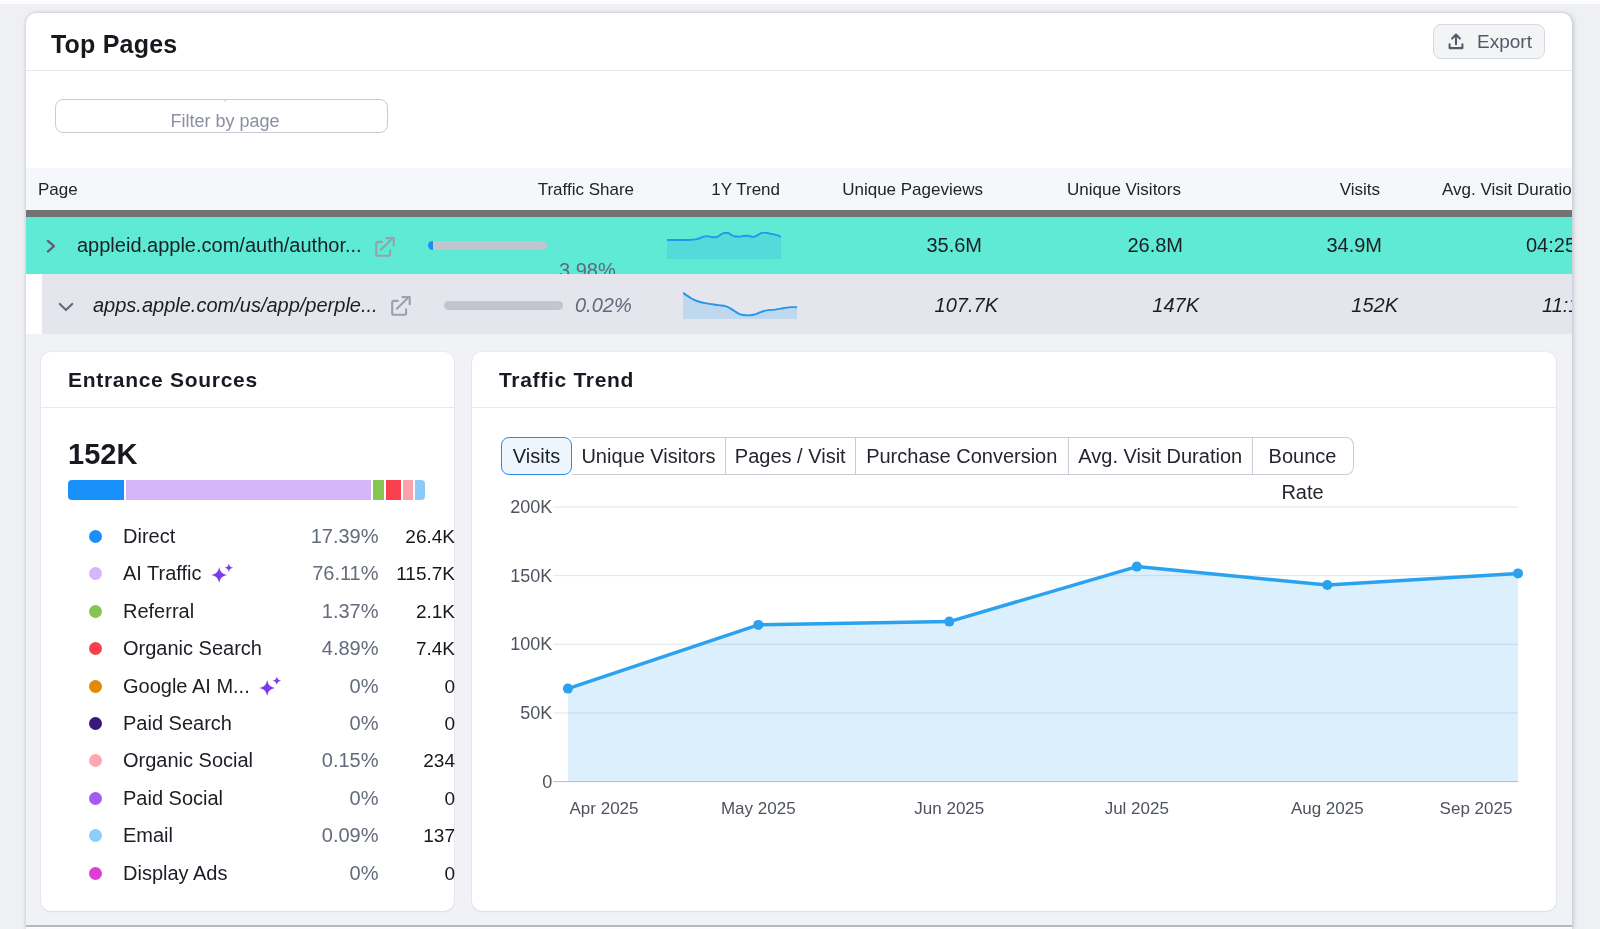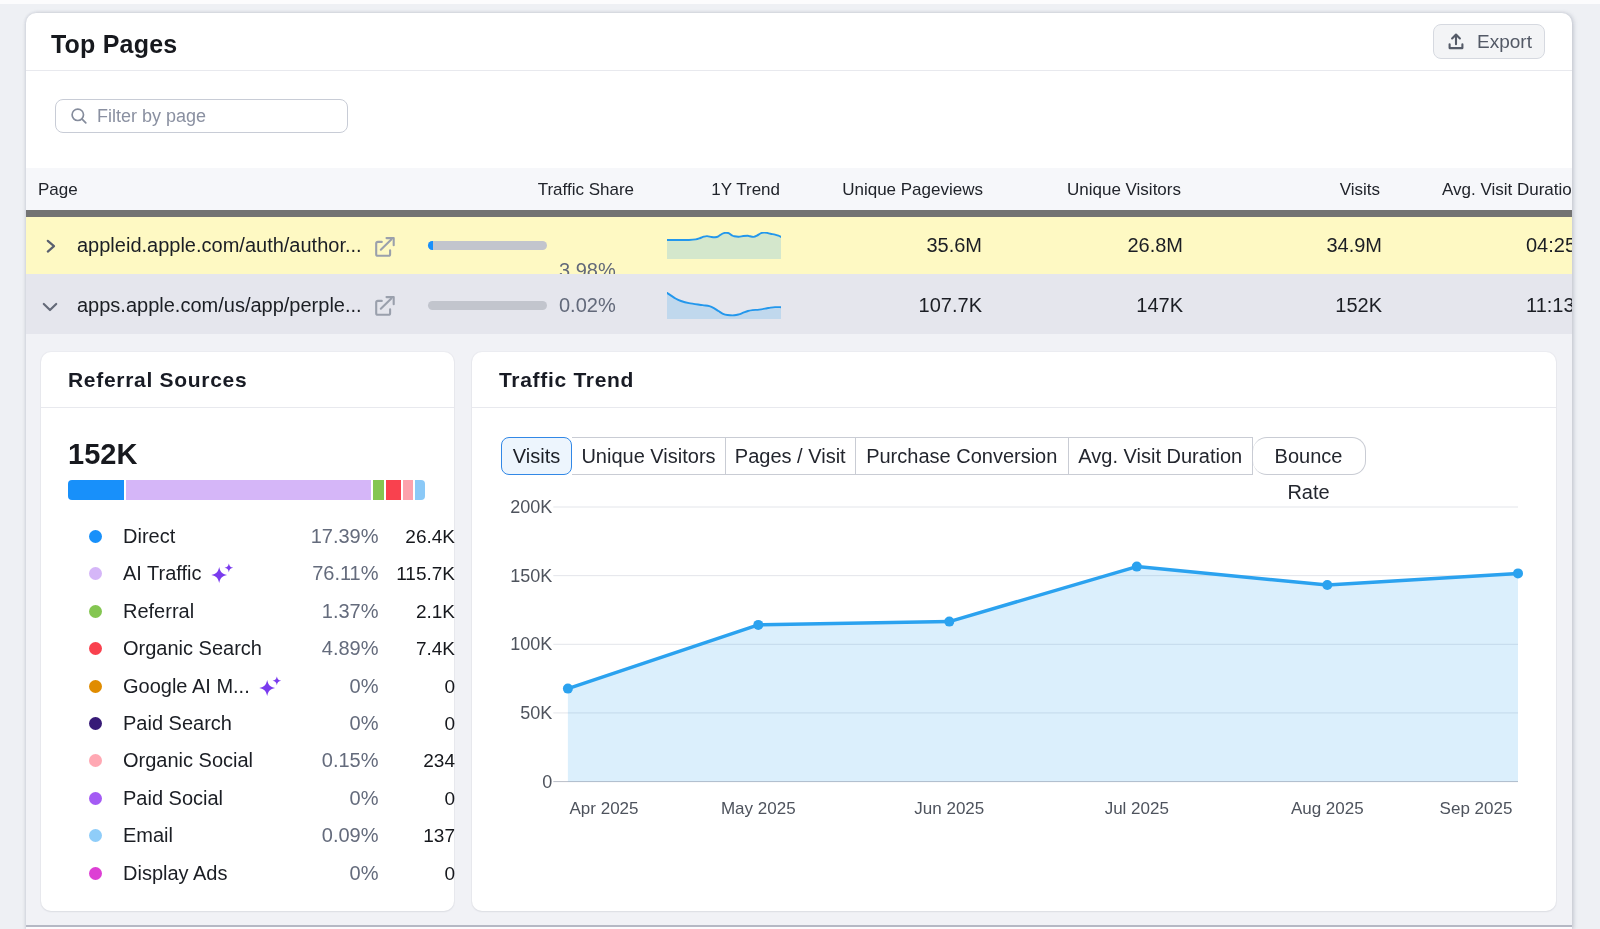--- a/index.html
+++ b/index.html
@@ -9,28 +9,28 @@
   #topstrip { left:0; top:0; width:1600px; height:4px; background:#fcfcfd; }
   #card { left:26px; top:13px; width:1546px; height:916px; background:#fff;
           border-radius:10px 10px 0 0; box-shadow:2px 0 4px rgba(90,98,125,0.20), -1px 0 3px rgba(90,98,125,0.10), 0 1px 4px rgba(45,50,70,0.10); overflow:hidden; }
   
   #title { left:25px; top:16.5px; font-size:25px; font-weight:700; color:#17191e; letter-spacing:0.2px; }
   #export { left:1407px; top:11px; width:112px; height:35px; background:#f3f4f6;
             border:1px solid #d6d9e0; border-radius:8px; display:flex; align-items:center;
             justify-content:center; gap:11px; color:#535966; font-size:19px; }
   #hr1 { left:0; top:57px; width:1546px; height:1px; background:#e8e9ee; }
   
-  #filter { left:29px; top:86px; width:293px; height:34px; border:1px solid #c8ccd6;
-            border-radius:8px; background:#fff; display:flex; align-items:center; padding-left:14px; gap:9px; }
+  #filter { left:29px; top:86px; width:333px; height:34px; border:1px solid #c8ccd6;
+            border-radius:8px; background:#fff; display:flex; align-items:center; padding-left:7px; gap:9px;flex-direction:column; }
   #filter span { color:#8a90a1; font-size:18px; }
   
   #thead { left:0; top:155px; width:1546px; height:49px; background:#f6f7fa; border-bottom:7px solid #737373; }
   .th { position:absolute; font-size:17px; color:#21242b; top:0; line-height:43px; white-space:nowrap; }
-  #row1 { left:0; top:204px; width:1546px; height:57px; background:#fef9c3; }
-  #row2 { left:0; top:261px; width:1546px; height:60px; background:#e5e6ed; }
+  #row1 { left:0; top:204px; width:1546px; height:57px; background:#5eead4; }
+  #row2 { left:16px; top:261px; width:1546px; height:60px; background:#e5e6ed;font-style:italic; }
   .url { position:absolute; left:51px; font-size:20px; color:#1b1e24; white-space:nowrap; }
   .num { position:absolute; font-size:20px; color:#1b1e24; white-space:nowrap; }
   .pct { position:absolute; left:533px; font-size:20px; color:#62697a; }
   .bar { position:absolute; left:402px; width:119px; height:9px; background:#c2c5cd; border-radius:5px; }
   .bar .fill { position:absolute; left:0; top:0; height:9px; background:#1890fa; border-radius:5px 0 0 5px; }
   
   #expand { left:0; top:321px; width:1546px; height:591px; background:#f1f2f6; }
   #botline { left:0; top:912px; width:1546px; height:2px; background:#b5b8c4; }
   #botwhite { left:0; top:914px; width:1546px; height:2px; background:#fbfbfd; }
   
@@ -126,21 +126,21 @@
         <path d="M0,1.9C1.42,2.83 6.17,6.15 8.5,7.5C10.83,8.85 11.75,9.23 14,10C16.25,10.77 18.40,11.42 22,12.1C25.60,12.78 32.20,13.58 35.6,14.1C39.00,14.62 40.52,14.70 42.4,15.2C44.28,15.70 45.40,16.30 46.9,17.1C48.40,17.90 49.88,19.05 51.4,20C52.92,20.95 54.48,22.13 56,22.8C57.52,23.47 58.62,23.75 60.5,24C62.38,24.25 65.42,24.40 67.3,24.3C69.18,24.20 70.30,23.83 71.8,23.4C73.30,22.97 74.78,22.27 76.3,21.7C77.82,21.13 79.38,20.43 80.9,20C82.42,19.57 83.52,19.33 85.4,19.1C87.28,18.87 89.93,18.87 92.2,18.6C94.47,18.33 97.12,17.83 99,17.5C100.88,17.17 102.00,16.83 103.5,16.6C105.00,16.37 106.25,16.17 108,16.1C109.75,16.03 113.00,16.18 114,16.2 L114,28 L0,28 Z" fill="#2d9ff0" fill-opacity="0.2" stroke="none"></path>
         <path d="M0,1.9C1.42,2.83 6.17,6.15 8.5,7.5C10.83,8.85 11.75,9.23 14,10C16.25,10.77 18.40,11.42 22,12.1C25.60,12.78 32.20,13.58 35.6,14.1C39.00,14.62 40.52,14.70 42.4,15.2C44.28,15.70 45.40,16.30 46.9,17.1C48.40,17.90 49.88,19.05 51.4,20C52.92,20.95 54.48,22.13 56,22.8C57.52,23.47 58.62,23.75 60.5,24C62.38,24.25 65.42,24.40 67.3,24.3C69.18,24.20 70.30,23.83 71.8,23.4C73.30,22.97 74.78,22.27 76.3,21.7C77.82,21.13 79.38,20.43 80.9,20C82.42,19.57 83.52,19.33 85.4,19.1C87.28,18.87 89.93,18.87 92.2,18.6C94.47,18.33 97.12,17.83 99,17.5C100.88,17.17 102.00,16.83 103.5,16.6C105.00,16.37 106.25,16.17 108,16.1C109.75,16.03 113.00,16.18 114,16.2" fill="none" stroke="#2397ec" stroke-width="1.9" stroke-linejoin="round" stroke-linecap="round"></path>
       </svg>
     <div class="num" style="right:590px; top:20px;">107.7K</div>
     <div class="num" style="right:389px; top:20px;">147K</div>
     <div class="num" style="right:190px; top:20px;">152K</div>
     <div class="num" style="left:1500px; top:20px;">11:13</div>
   </div>
   <div class="abs" id="expand"></div>
   <div class="abs icard" id="escard">
-    <div class="ctitle">Referral Sources</div>
+    <div class="ctitle">Entrance Sources</div>
     <div class="chr"></div>
     <div id="total">152K</div>
     <div id="stack">
       <div style="width:56px; background:#1890fa; border-radius:4px 0 0 4px;"></div>
       <div style="width:245px; background:#d5b6f8;"></div>
       <div style="width:11px; background:#84c651;"></div>
       <div style="width:15px; background:#f9414e;"></div>
       <div style="width:10px; background:#fda2ad;"></div>
       <div style="width:10px; background:#8bc9f7; border-radius:0 4px 4px 0;"></div>
     </div>
@@ -215,21 +215,21 @@
   </div>
   <div class="abs icard" id="ttcard">
     <div class="ctitle">Traffic Trend</div>
     <div class="chr"></div>
     <div id="tabs">
       <div class="tab active" style="width:71px;">Visits</div>
       <div class="tab" style="width:154px;">Unique Visitors</div>
       <div class="tab" style="width:129.5px;">Pages / Visit</div>
       <div class="tab" style="width:213.5px;">Purchase Conversion</div>
       <div class="tab" style="width:183.5px;">Avg. Visit Duration</div>
-      <div class="tab" style="width:113px;border-radius:14px;">Bounce Rate</div>
+      <div class="tab" style="width:101px;">Bounce Rate</div>
     </div>
     <svg class="abs" id="chart" style="left:0; top:0;" width="1084" height="559">
         <line x1="81.3" y1="155" x2="1046" y2="155" stroke="#e3e5ea" stroke-width="1"></line>
         <text x="80.3" y="161" text-anchor="end" font-size="18" fill="#4e535d" font-family="Liberation Sans">200K</text>
         <line x1="81.3" y1="223.65" x2="1046" y2="223.65" stroke="#e3e5ea" stroke-width="1"></line>
         <text x="80.3" y="229.65" text-anchor="end" font-size="18" fill="#4e535d" font-family="Liberation Sans">150K</text>
         <line x1="81.3" y1="292.3" x2="1046" y2="292.3" stroke="#e3e5ea" stroke-width="1"></line>
         <text x="80.3" y="298.3" text-anchor="end" font-size="18" fill="#4e535d" font-family="Liberation Sans">100K</text>
         <line x1="81.3" y1="360.95000000000005" x2="1046" y2="360.95000000000005" stroke="#e3e5ea" stroke-width="1"></line>
         <text x="80.3" y="366.95000000000005" text-anchor="end" font-size="18" fill="#4e535d" font-family="Liberation Sans">50K</text>

